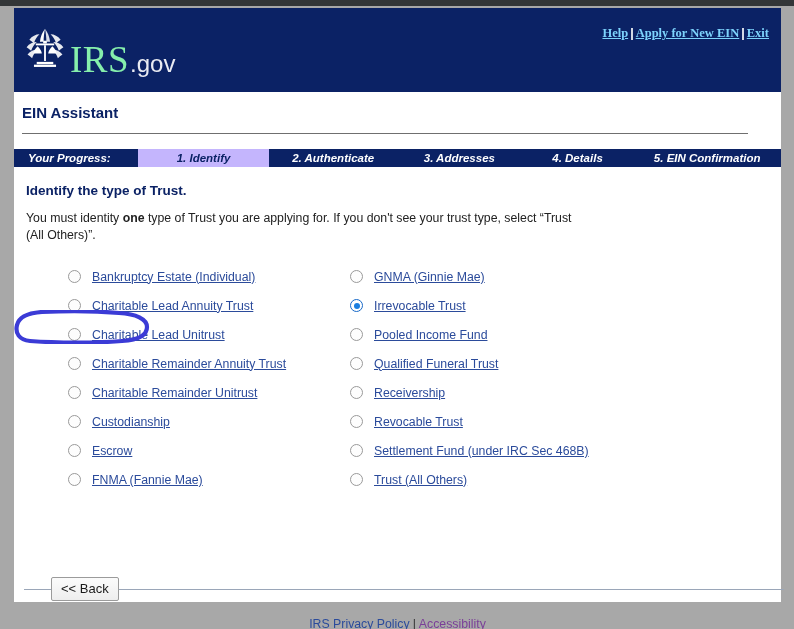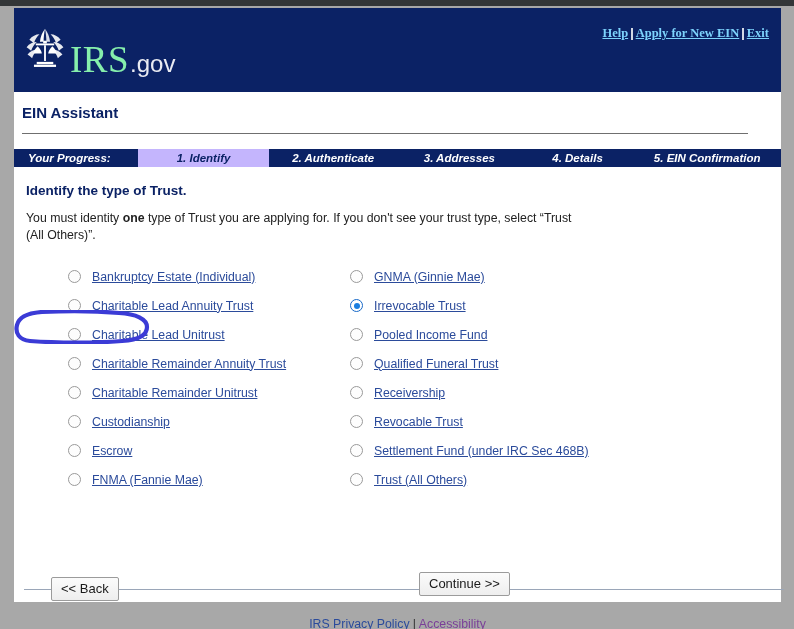--- a/index.html
+++ b/index.html
@@ -387,20 +387,19 @@
           <path d="M16 31 C5 30 1 23 3 15 C5 7 13 3 28 2 C48 1 82 1 105 3 C122 4 133 9 133 17 C133 25 124 30 108 31 C84 33 42 33 16 31 Z" fill="none" stroke="#3b3bd6" stroke-width="4.2" stroke-linecap="round" stroke-linejoin="round"></path>
         </svg>
 
       </div>
     </div>
   </div>
 
   <div class="btn-row">
     <div class="footer-rule"></div>
     <button class="btn btn-back">&lt;&lt; Back</button>
-    <button class="btn btn-continue">Continue &gt;&gt;</button>
   </div>
 
   <div class="footer">
     <a href="#" class="link-privacy">IRS Privacy Policy</a><span class="footer-sep">|</span><a href="#" class="link-accessibility">Accessibility</a>
   </div>
 
 </div>
 
 </body></html>

